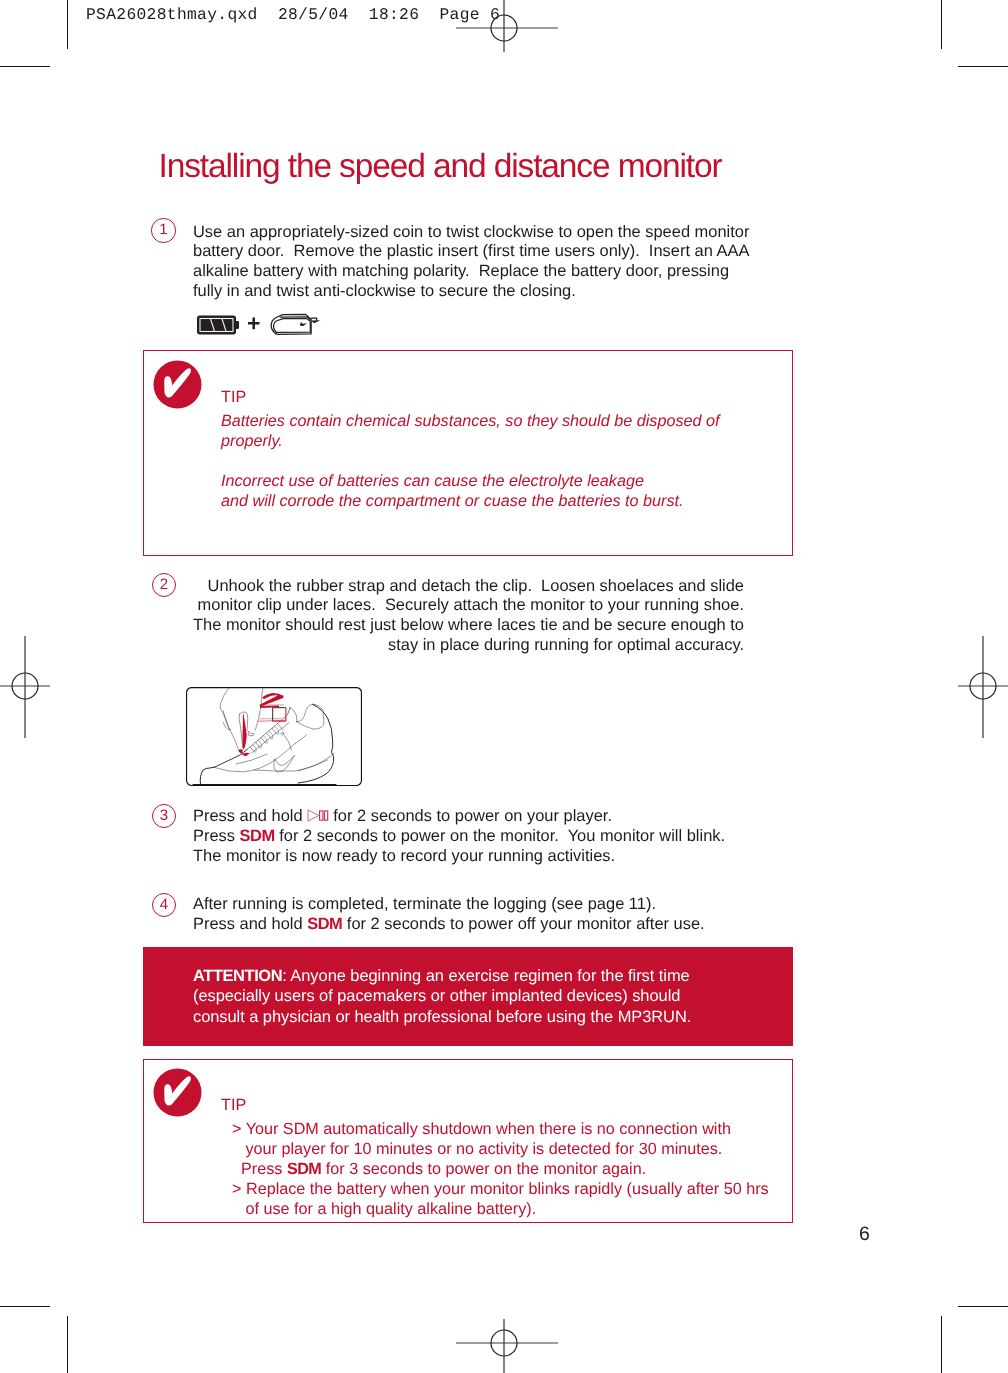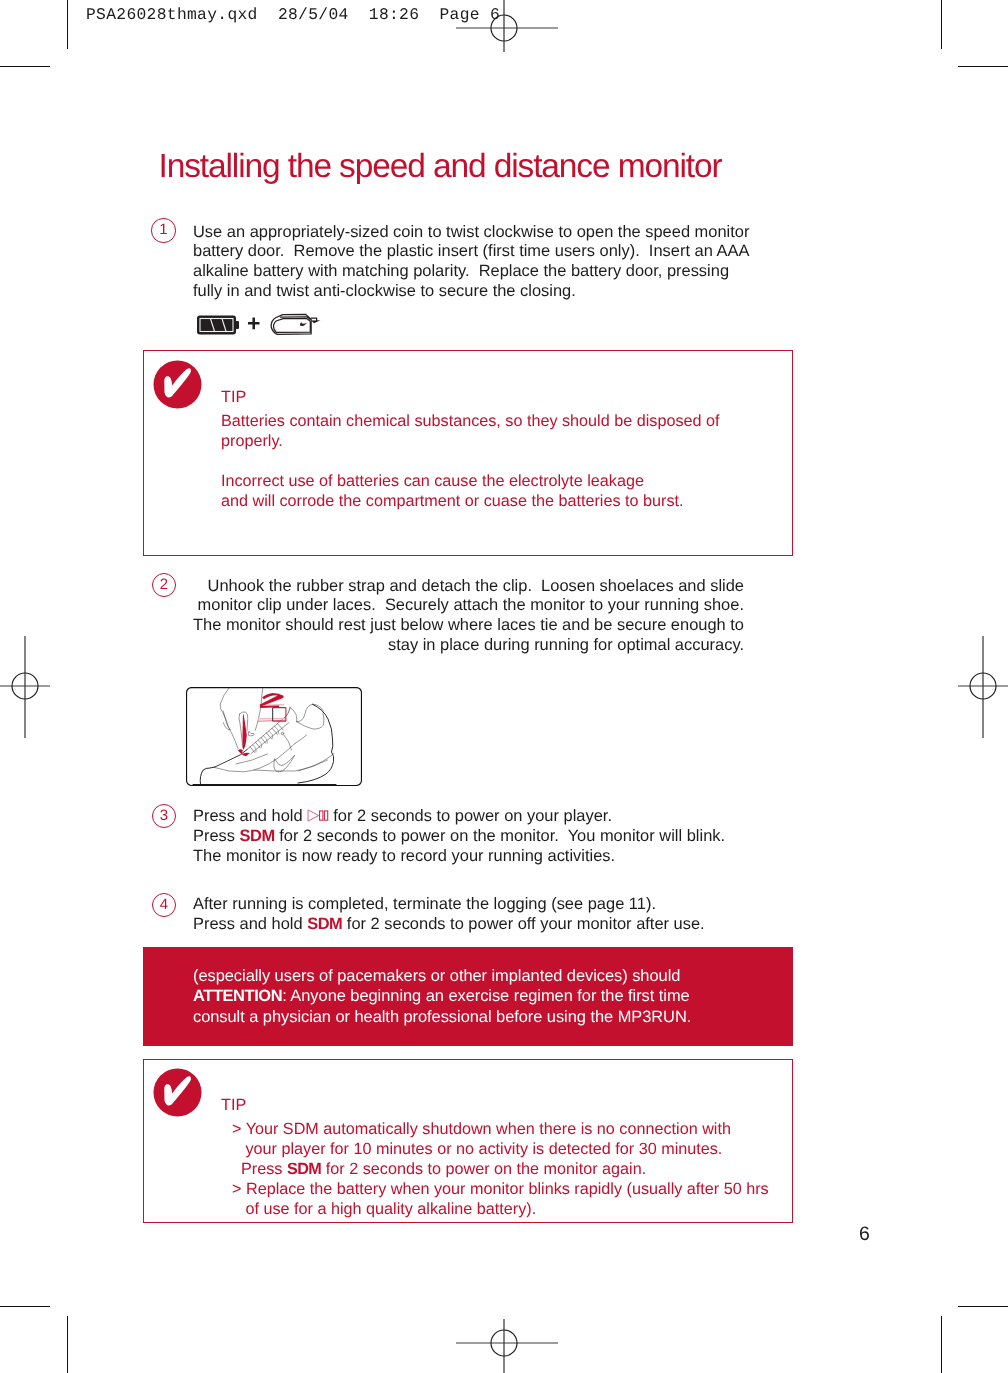--- a/index.html
+++ b/index.html
@@ -114,21 +114,21 @@
 
     <path d="M66.6 27.6 L64.6 31 L63.9 35.2 Q66 36.2 70 36 Q74 34.5 78.4 29.6 Q73 32.2 67.9 31.2 Q67 29.5 66.6 27.6 Z" fill="#231f20"></path>
   </svg>
 
   <div class="tipbox" style="left:143px;top:350px;width:650px;height:206px;"></div>
   <svg class="abs" style="left:152.5px;top:360px;" width="49" height="49" viewBox="0 0 100 100">
     <circle cx="50" cy="50" r="49" fill="#c2102e"></circle>
     <path d="M23 44 Q23 32 31 33 Q38 34 39 52 Q57 28 70 18 Q78 14.5 77.5 23 Q77 29 38.5 74 Q28 82 23.5 67 Z" fill="#ffffff"></path>
   </svg>
   <div class="tiptext" style="left:221px;top:376px;">TIP</div>
-  <div class="tiptext tipbody" style="left:221px;top:399.5px;">
+  <div class="tiptext tipbody" style="left:221px;top:399.5px;font-style:italic;">
     <div>Batteries contain chemical substances, so they should be disposed of</div>
     <div>properly.</div>
     <div>&nbsp;</div>
     <div>Incorrect use of batteries can cause the electrolyte leakage</div>
     <div>and will corrode the compartment or cuase the batteries to burst.</div>
     <div>&nbsp;</div>
   </div>
 
   <div class="stepnum" style="left:151.8px;top:572.7px;">2</div>
   <div class="steptext" style="top:576.5px;text-align:right;">
@@ -231,34 +231,34 @@
   </div>
 
   <div class="stepnum" style="left:151.8px;top:892.5px;">4</div>
   <div class="steptext" style="top:895px;">
     <div>After running is completed, terminate the logging (see page 11).</div>
     <div><span>Press and hold </span><span class="red">SDM</span><span> for 2 seconds to power off your monitor after use.</span></div>
   </div>
 
   <div class="attn" style="left:143px;top:947px;width:650px;height:99px;"></div>
   <div class="attntext" style="left:193px;top:966px;">
+    <div><span class="attn-word">ATTENTION</span><span>: Anyone beginning an exercise regimen for the first time</span></div>
     <div>(especially users of pacemakers or other implanted devices) should</div>
-    <div><span class="attn-word">ATTENTION</span><span>: Anyone beginning an exercise regimen for the first time</span></div>
     <div>consult a physician or health professional before using the MP3RUN.</div>
   </div>
 
   <div class="tipbox" style="left:143px;top:1059px;width:650px;height:164px;"></div>
   <svg class="abs" style="left:152.5px;top:1068px;" width="49" height="49" viewBox="0 0 100 100">
     <circle cx="50" cy="50" r="49" fill="#c2102e"></circle>
     <path d="M23 44 Q23 32 31 33 Q38 34 39 52 Q57 28 70 18 Q78 14.5 77.5 23 Q77 29 38.5 74 Q28 82 23.5 67 Z" fill="#ffffff"></path>
   </svg>
   <div class="tiptext" style="left:221px;top:1083.5px;">TIP</div>
   <div class="tiptext tipbody" style="left:232px;top:1107.5px;">
     <div>&gt; Your SDM automatically shutdown when there is no connection with</div>
     <div>   your player for 10 minutes or no activity is detected for 30 minutes.</div>
-    <div><span>  Press </span><span class="redb">SDM</span><span> for 2 seconds to power on the monitor again.</span></div>
+    <div><span>  Press </span><span class="redb">SDM</span><span> for 3 seconds to power on the monitor again.</span></div>
     <div>&gt; Replace the battery when your monitor blinks rapidly (usually after 50 hrs</div>
     <div>   of use for a high quality alkaline battery).</div>
   </div>
 
   <div class="pagenum" style="left:859px;top:1223px;">6</div>
 
 </div>
 
 </body></html>

